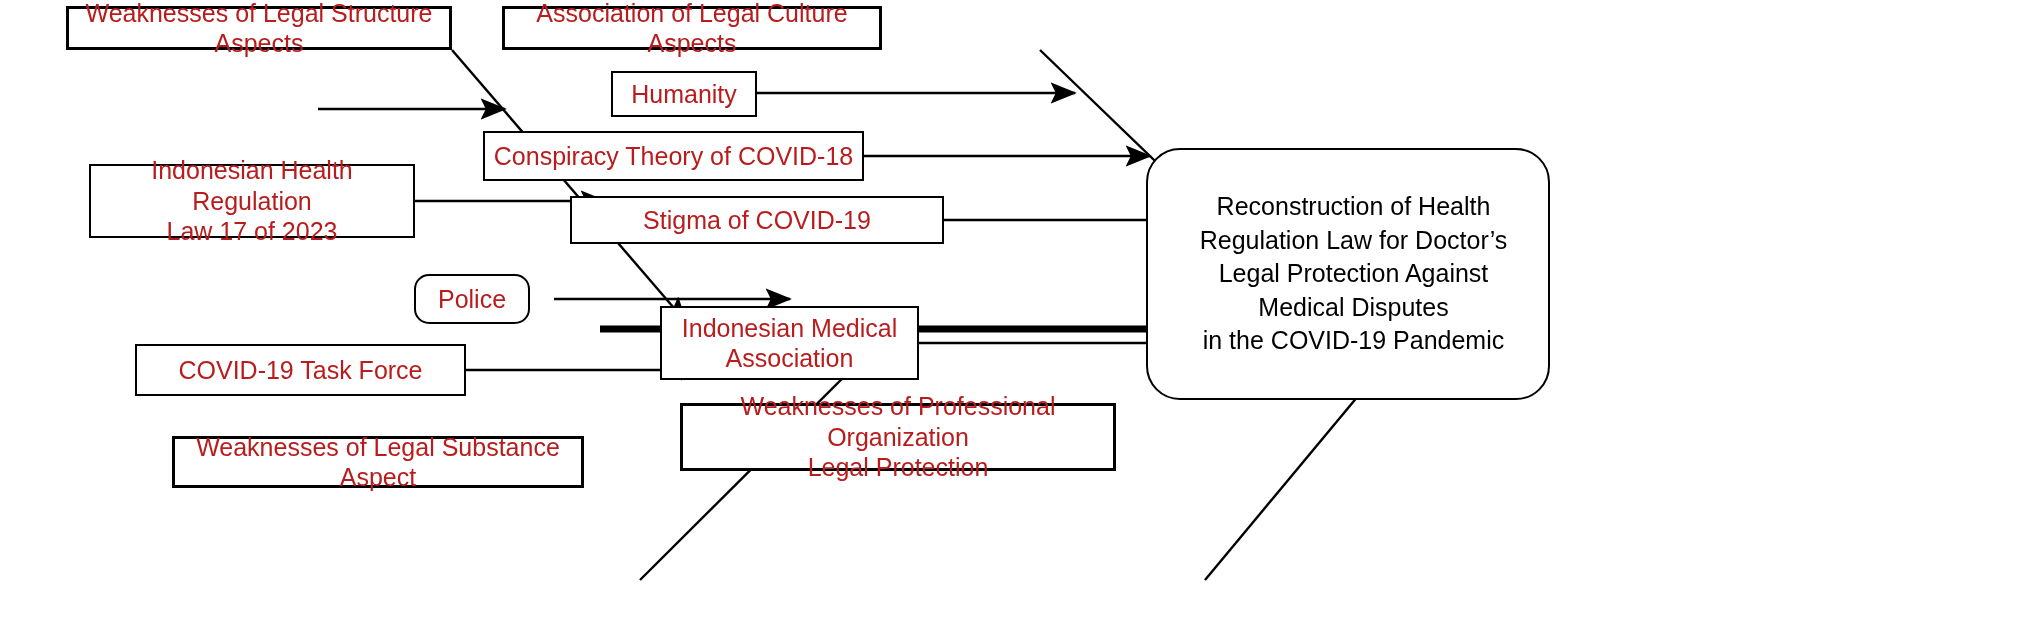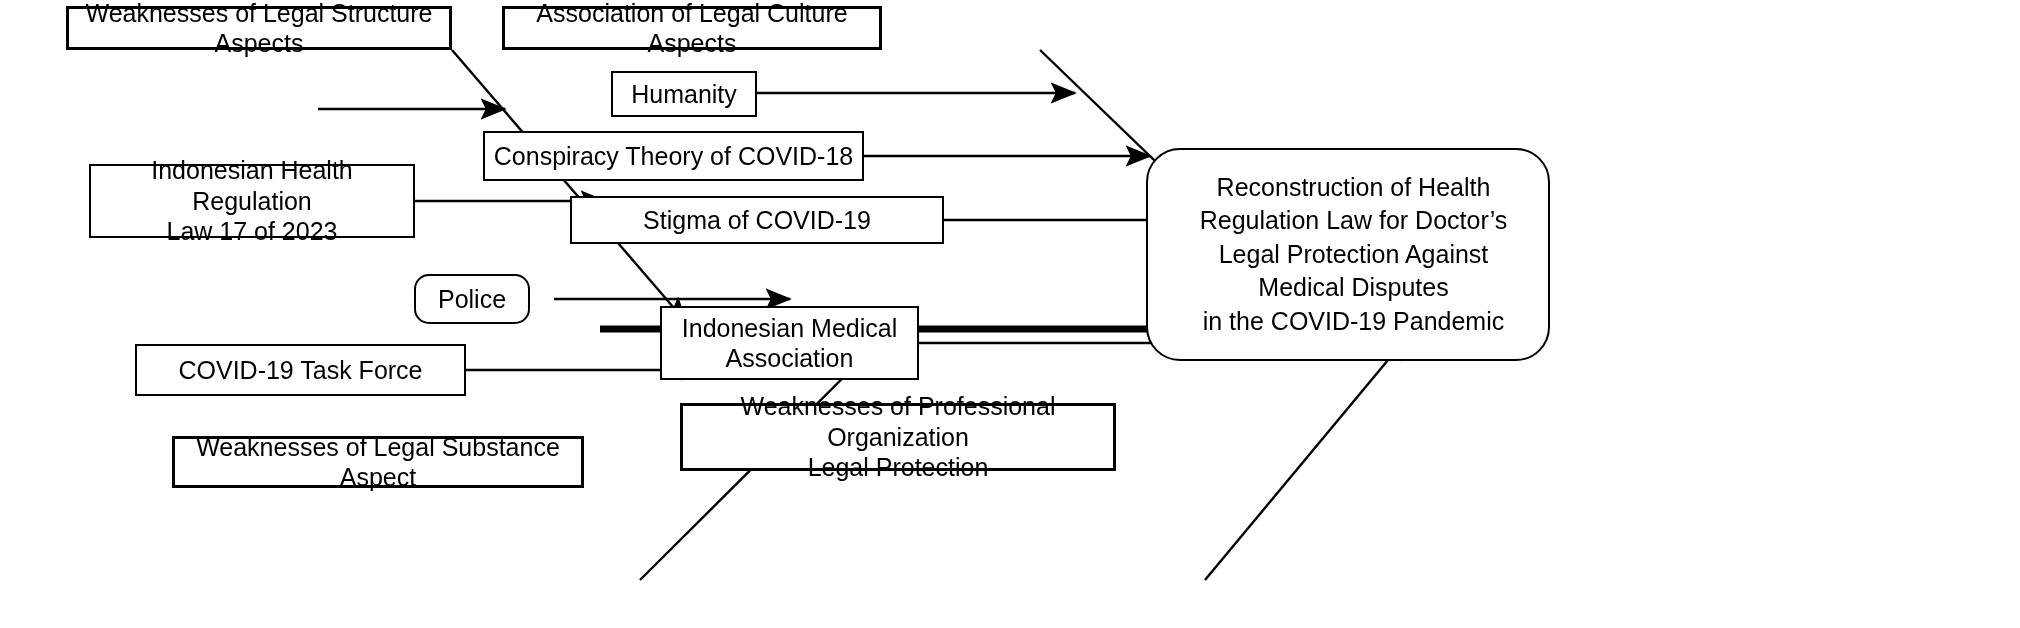--- a/index.html
+++ b/index.html
@@ -27,21 +27,21 @@
   }
   .node {
     position: absolute;
     box-sizing: border-box;
     border: 2px solid #000000;
     background: #ffffff;
     display: flex;
     align-items: center;
     justify-content: center;
     text-align: center;
-    color: #000000;
+    color: #b91c1c;
     line-height: 1.22;
     font-size: 25px;
     padding: 2px 8px;
     white-space: pre-line;
   }
   .node.category {
     border-width: 3px;
   }
   .effect {
     position: absolute;
@@ -111,19 +111,19 @@
 
   <div class="node" style="left:570px; top:196px; width:374px; height:48px;">Stigma of COVID-19</div>
 
   <div class="node" style="left:414px; top:274px; width:116px; height:50px;border-radius:15px;">Police</div>
 
   <div class="node" style="left:135px; top:344px; width:331px; height:52px;">COVID-19 Task Force</div>
 
   <div class="node" style="left:660px; top:306px; width:259px; height:74px;">Indonesian Medical
 Association</div>
 
-  <div class="effect" style="left:1146px; top:148px; width:404px; height:213px;padding-left:25px;">Reconstruction of Health
+  <div class="effect" style="left:1146px; top:148px; width:404px; height:252px;padding-left:25px;">Reconstruction of Health
 Regulation Law for Doctor’s
 Legal Protection Against
 Medical Disputes
 in the COVID-19 Pandemic</div>
 
 </div>
 
 </body></html>

